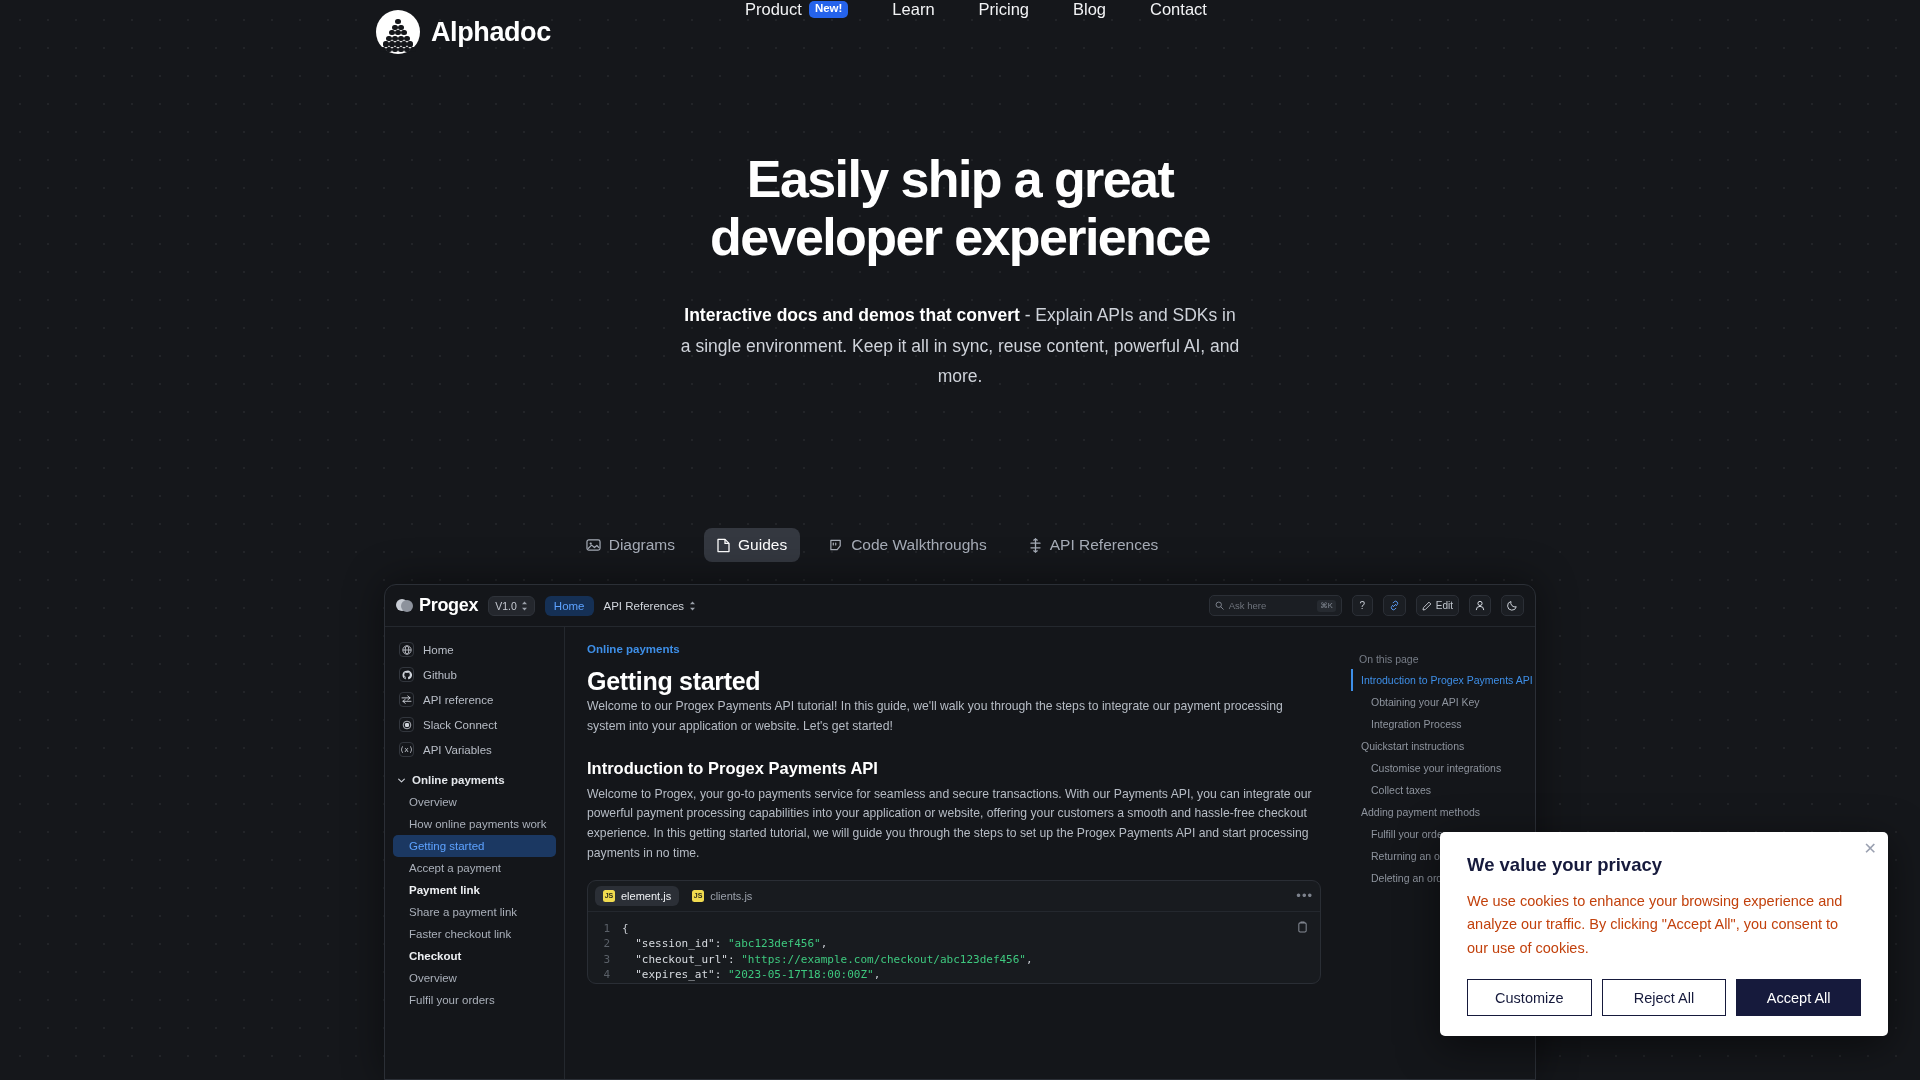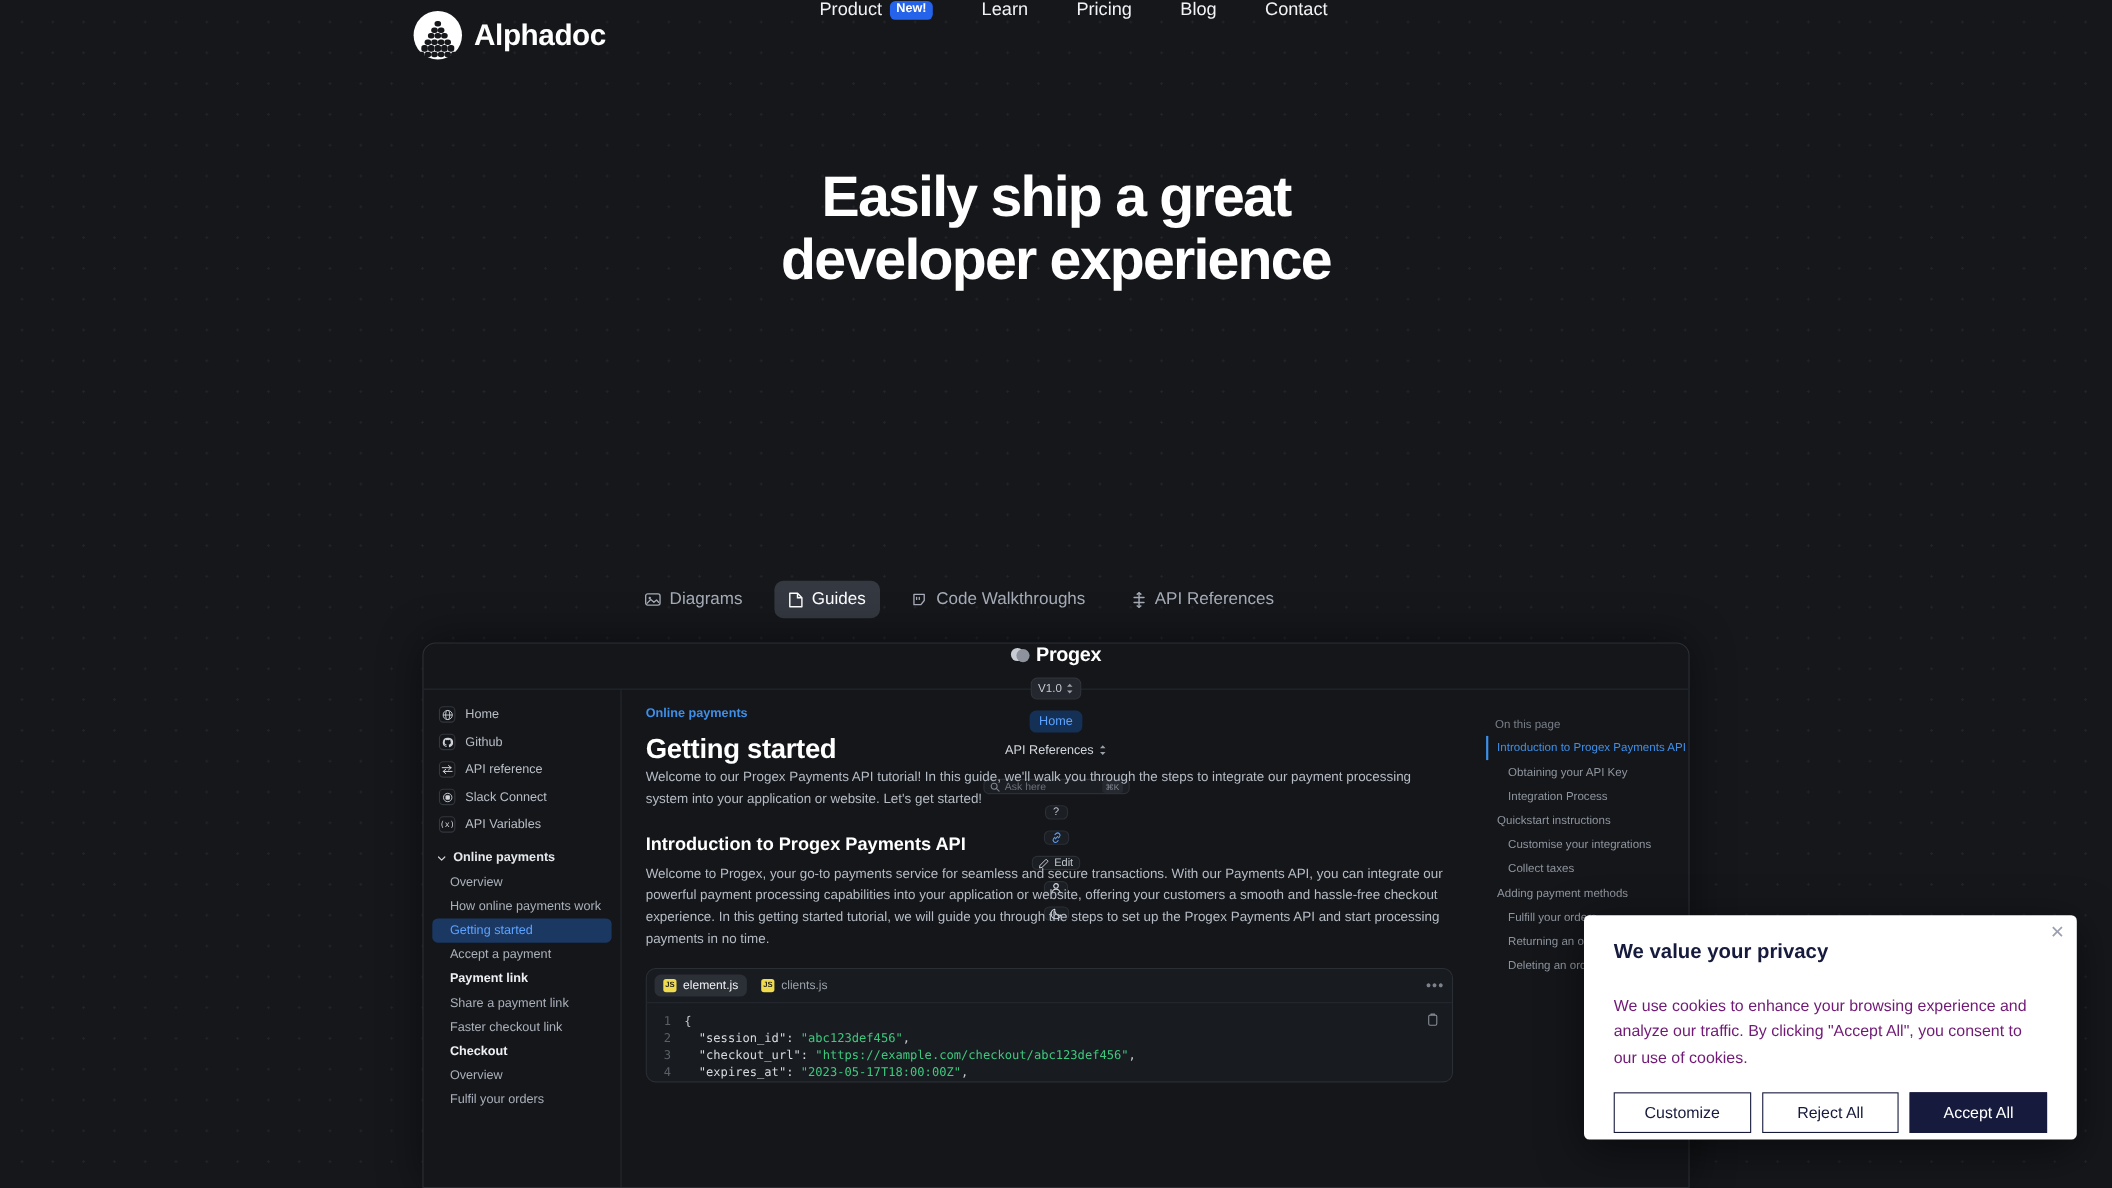--- a/index.html
+++ b/index.html
@@ -78,21 +78,21 @@
 
   
   .appwin {
     position: absolute; left: 384px; top: 584px; width: 1152px; height: 496px;
     background: #14161a; border: 1px solid #2b2f36;
     border-radius: 12px 12px 0 0; overflow: hidden;
     box-shadow: 0 -2px 40px rgba(0,0,0,0.45);
   }
   .appheader {
     height: 42px; border-bottom: 1px solid #24282e;
-    display: flex; align-items: center; padding: 0 11px; gap: 10px; flex-direction: column;
+    display: flex; align-items: center; padding: 0 11px; gap: 10px;
   }
   .pg-logo { display: flex; align-items: center; gap: 6px; }
   .pg-mark { position: relative; width: 17px; height: 15px; }
   .pg-mark span { position: absolute; width: 12px; height: 12px; border-radius: 50%; }
   .pg-mark .a { left: 0; top: 1px; background: #c8ccd4; }
   .pg-mark .b { left: 5px; top: 2px; background: #8d929c; }
   .pg-name { color:#fff; font-size: 18px; font-weight: 700; letter-spacing: -0.3px; }
   .ver-chip {
     display: flex; align-items: center; gap: 4px;
     background: #24272d; border: 1px solid #2f333a; border-radius: 6px;
@@ -203,21 +203,21 @@
   .toc-item.active { color: #3e8fe8; border-left-color: #3e8fe8; }
 
   
   .cookie {
     position: absolute; left: 1440px; top: 832px; width: 448px; height: 204px;
     background: #ffffff; border-radius: 5px;
     box-shadow: 0 10px 40px rgba(0,0,0,0.5);
     padding: 22px 27px;
   }
   .cookie h3 { color: #161a3c; font-size: 18.5px; font-weight: 700; }
-  .cookie p { color: #701a75; font-size: 14.5px; line-height: 1.62; margin-top: 28px; }
+  .cookie p { color: #c2410c; font-size: 14.5px; line-height: 1.62; margin-top: 14px; }
   .cookie .btns { display: flex; gap: 10px; margin-top: 19px; }
   .cbtn {
     flex: 1; height: 37px; border: 1px solid #161a3c; background: #ffffff;
     color: #161a3c; font-size: 14.5px; cursor: pointer;
     font-family: "Liberation Sans", sans-serif;
     display: flex; align-items: center; justify-content: center;
   }
   .cbtn.primary { background: #161a3c; color: #ffffff; border-color: #161a3c; }
   .cookie-close {
     position: absolute; right: 11px; top: 9px; color: #9aa0b0;
@@ -272,20 +272,23 @@
         <span>Contact</span>
       </div>
     </div>
 </div>
 
 <div class="hero">
   <h1>
     <span>Easily ship a great</span><br>
     <span>developer experience</span>
   </h1>
+  <p>
+    <b>Interactive docs and demos that convert</b><span> - Explain APIs and SDKs in a single environment. Keep it all in sync, reuse content, powerful AI, and more.</span>
+  </p>
 </div>
 
 <div class="tabrow" id="tabrow">
     <div class="tab">
       <span style="display: flex;">
         <svg width="15" height="14" viewBox="0 0 16 15">
           <rect x="1" y="2" width="14" height="11" rx="2" fill="none" stroke="currentColor" stroke-width="1.3"></rect>
           <circle cx="5" cy="6" r="1.2" fill="currentColor"></circle>
           <path d="M2 11.5 L6 7.6 L9 10.2 L11.6 8 L14 10.6" fill="none" stroke="currentColor" stroke-width="1.3" stroke-linejoin="round"></path>
         </svg>

